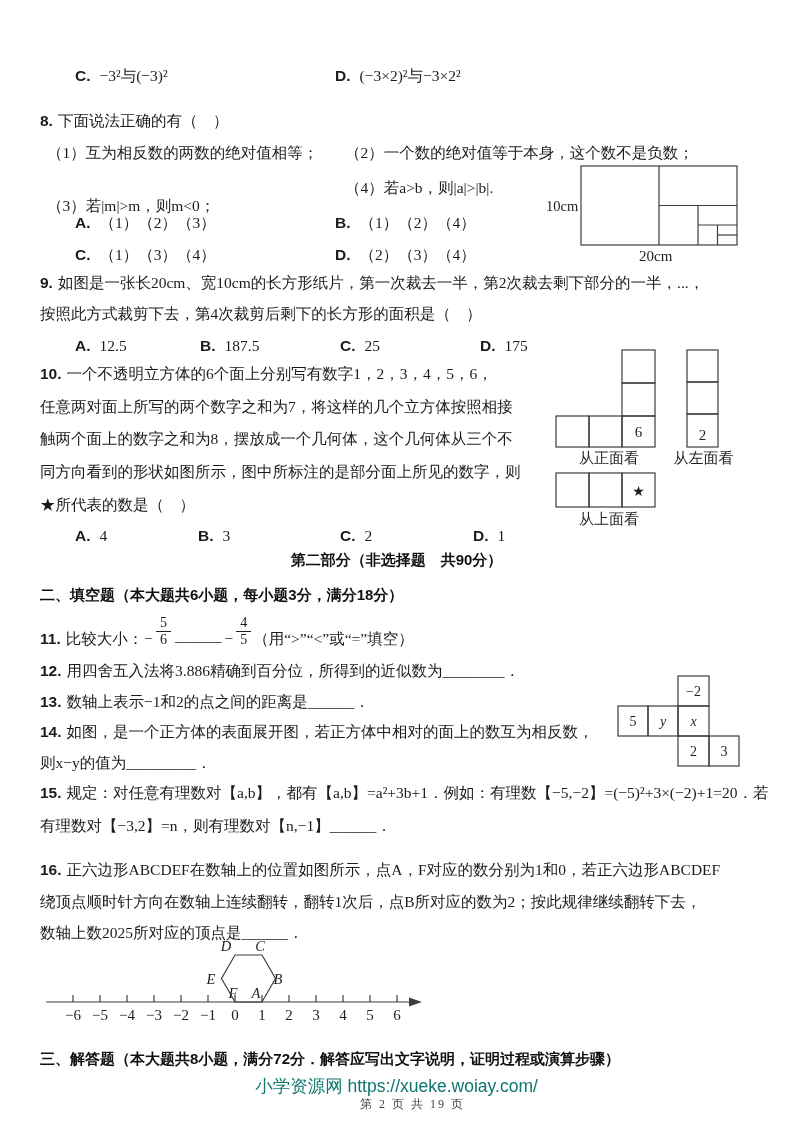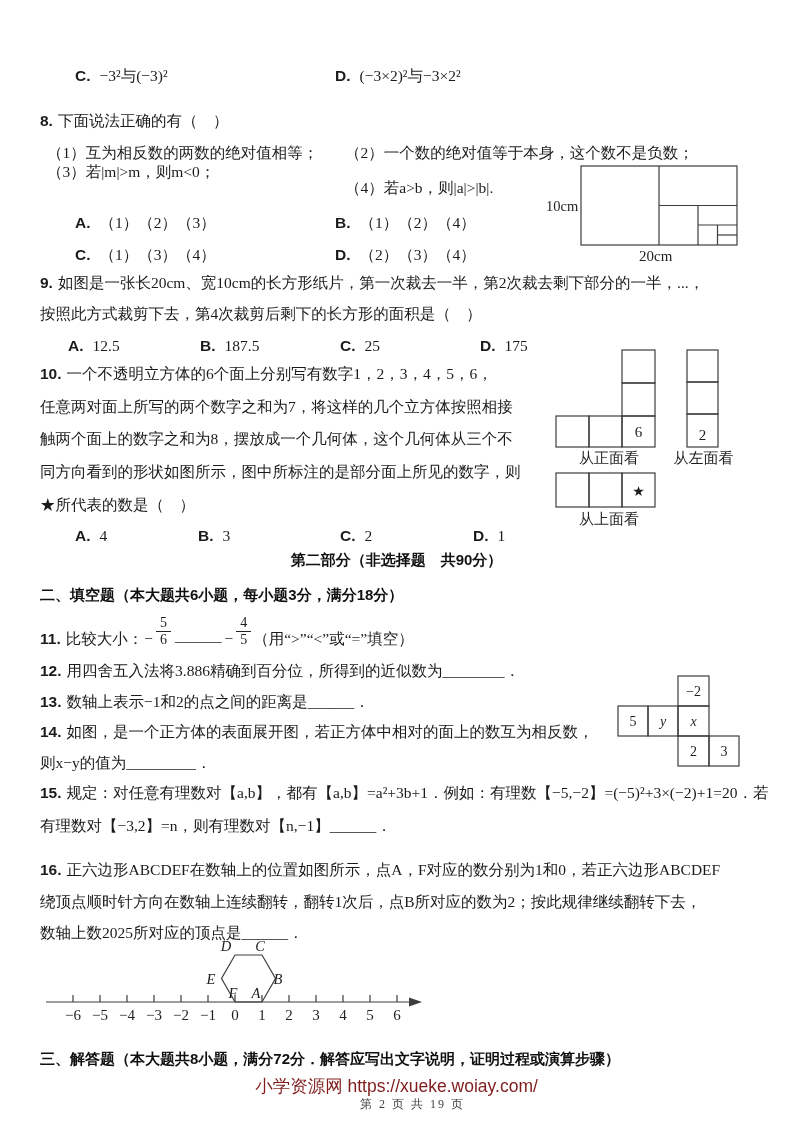--- a/index.html
+++ b/index.html
@@ -7,21 +7,21 @@
   .page {
     position:relative; width:793px; height:1122px; margin:8px auto;
     background:#ffffff; overflow:hidden;
     font-family:"Liberation Serif", serif; color:#1b1b1b;
   }
   .t { position:absolute; font-size:15.5px; line-height:1.25; white-space:nowrap; }
   .qn { font-family:"Liberation Sans", sans-serif; font-weight:700; margin-right:5px; }
   .ol { font-family:"Liberation Sans", sans-serif; font-weight:700; margin-right:9px; }
   .heading { font-family:"Liberation Sans", sans-serif; font-weight:700; font-size:15px; color:#101010; }
   .center { left:0; width:100%; text-align:center; }
-  .wm { color:#7f1d1d; font-family:"Liberation Sans", sans-serif; font-size:17.5px; }
+  .wm { color:#0f766e; font-family:"Liberation Sans", sans-serif; font-size:17.5px; }
   .pg { color:#3f3f3f; font-size:12px; letter-spacing:2px;padding-left:32px; }
   .q11line { display:flex; align-items:flex-end; }
   .frac { display:inline-flex; flex-direction:column; align-items:center;
           font-size:14px; line-height:1.15; margin:0 2px; }
   .fn { border-bottom:1.2px solid #222; padding:0 4px; }
   .fd { padding:0 4px; }
   .blank { align-self:flex-end; transform:translateY(-3px); margin:0 2px; }
   .minus { margin:0 1px; }
   svg { position:absolute; }
   svg text { fill:#1f1f1f; font-family:"Liberation Serif", serif; }
@@ -37,21 +37,21 @@
   </div>
   <div class="t" style="left:335px;top:58px">
     <span class="ol">D.</span><span>(−3×2)²与−3×2²</span>
   </div>
 
   <div class="t" style="left:40px;top:103px">
     <span class="qn">8.</span><span>下面说法正确的有（　）</span>
   </div>
   <div class="t" style="left:47px;top:135px">（1）互为相反数的两数的绝对值相等；</div>
   <div class="t" style="left:345px;top:135px">（2）一个数的绝对值等于本身，这个数不是负数；</div>
-  <div class="t" style="left:47px;top:154px">（3）若|m|&gt;m，则m&lt;0；</div>
+  <div class="t" style="left:47px;top:188px">（3）若|m|&gt;m，则m&lt;0；</div>
   <div class="t" style="left:345px;top:170px">（4）若a&gt;b，则|a|&gt;|b|.</div>
 
   <div class="t" style="left:75px;top:205px">
     <span class="ol">A.</span><span>（1）（2）（3）</span>
   </div>
   <div class="t" style="left:335px;top:205px">
     <span class="ol">B.</span><span>（1）（2）（4）</span>
   </div>
   <div class="t" style="left:75px;top:237px">
     <span class="ol">C.</span><span>（1）（3）（4）</span>
@@ -71,21 +71,21 @@
       <line class="shape" x1="177.5" y1="82" x2="197" y2="82"></line>
     </g>
     <text x="6" y="58" font-size="14.5">10cm</text>
     <text x="99" y="108" font-size="15">20cm</text>
   </svg>
 
   <div class="t" style="left:40px;top:265px">
     <span class="qn">9.</span><span>如图是一张长20cm、宽10cm的长方形纸片，第一次裁去一半，第2次裁去剩下部分的一半，...，</span>
   </div>
   <div class="t" style="left:40px;top:296px">按照此方式裁剪下去，第4次裁剪后剩下的长方形的面积是（　）</div>
-  <div class="t" style="left:68px;top:328px">
+  <div class="t" style="left:75px;top:328px">
     <span class="ol">A.</span><span>12.5</span>
   </div>
   <div class="t" style="left:200px;top:328px">
     <span class="ol">B.</span><span>187.5</span>
   </div>
   <div class="t" style="left:340px;top:328px">
     <span class="ol">C.</span><span>25</span>
   </div>
   <div class="t" style="left:480px;top:328px">
     <span class="ol">D.</span><span>175</span>

